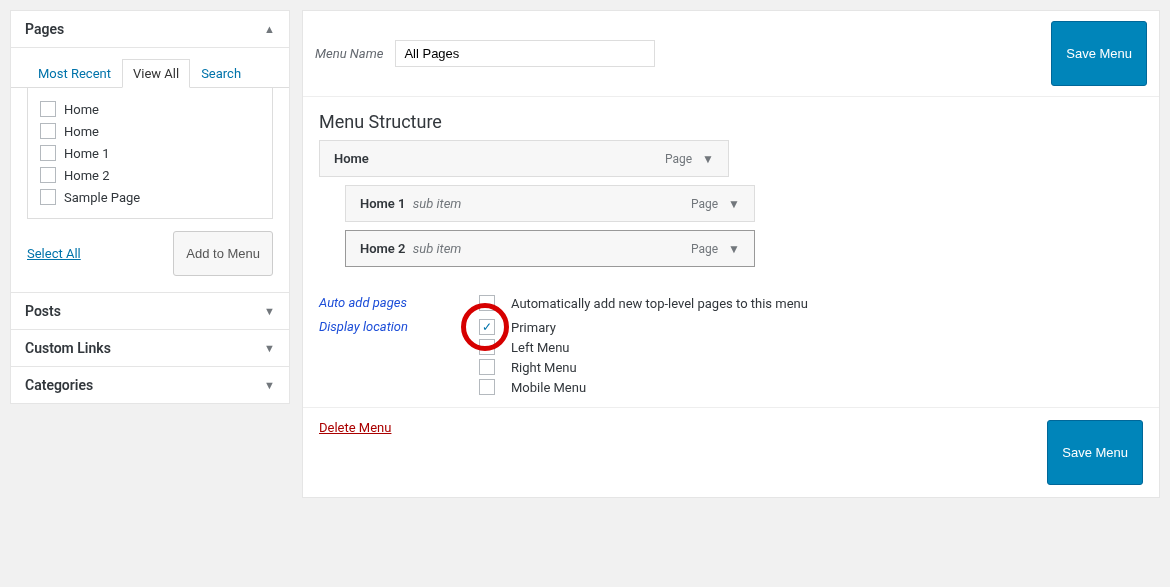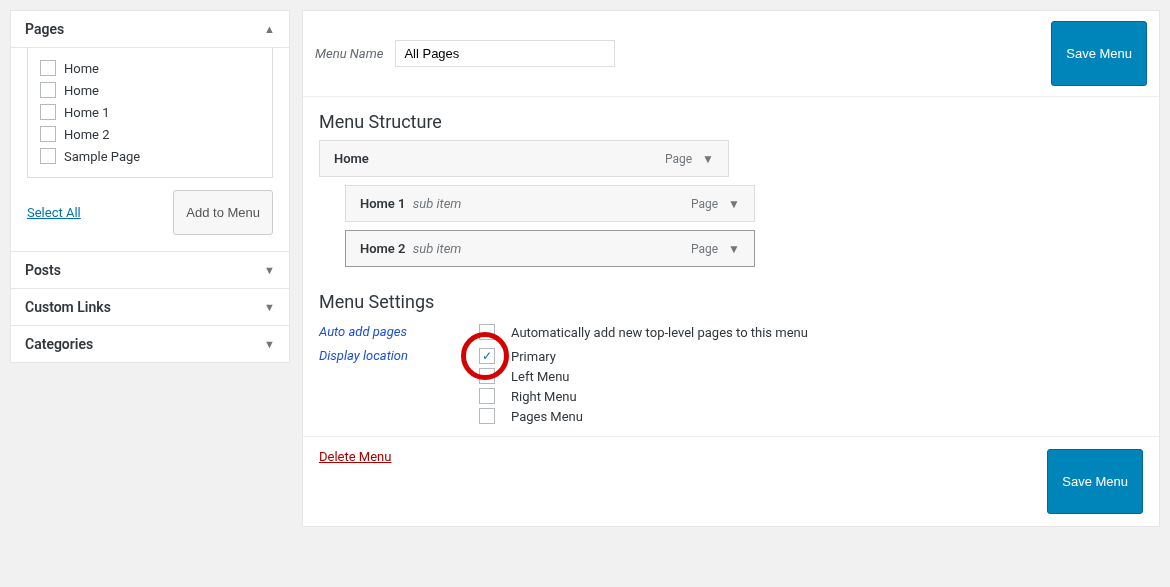--- a/index.html
+++ b/index.html
@@ -92,21 +92,21 @@
     display: flex; align-items: center; justify-content: space-between;
     padding: 10px 12px;
     border-bottom: 1px solid #eee;
   }
   .top-bar-left { display: flex; align-items: center; gap: 12px; }
   .label-ital { font-style: italic; color: #646970; }
   .text-input {
     border: 1px solid #ddd;
     padding: 5px 8px;
     font-size: 13px;
-    width: 220px;
+    width: 260px;
   }
   .btn-primary {
     background: #0085ba;
     border: 1px solid #006799;
     color: #fff;
     padding: 24px 14px;
     border-radius: 3px;
     font-size: 13px;
     cursor: pointer;
   }
@@ -151,20 +151,25 @@
 <div class="layout">
 
   <div class="sidebar">
 
     <div class="acc-section">
       <div class="acc-header">
         <span>Pages</span>
         <span class="acc-arrow">▲</span>
       </div>
       <div class="acc-body">
+        <div class="subtabs">
+          <div class="subtab">Most Recent</div>
+          <div class="subtab active">View All</div>
+          <div class="subtab">Search</div>
+        </div>
         <div class="page-list">
           <div class="page-item">
             <span class="chk"></span>
             <span>Home</span>
           </div>
           <div class="page-item">
             <span class="chk"></span>
             <span>Home</span>
           </div>
           <div class="page-item">
@@ -248,21 +253,20 @@
             <span class="mi-title">Home 2</span>
             <span class="mi-sub">sub item</span>
           </span>
           <span class="mi-right">
             <span>Page</span>
             <span>▼</span>
           </span>
         </div>
       </div>
 
-      <h3 class="sect">Menu Settings</h3>
 
       <div class="settings-row">
         <div class="settings-label">Auto add pages</div>
         <div class="settings-opts">
           <div class="opt">
             <span class="chk"></span>
             <span>Automatically add new top-level pages to this menu</span>
           </div>
         </div>
       </div>
@@ -278,21 +282,21 @@
           <div class="opt">
             <span class="chk"></span>
             <span>Left Menu</span>
           </div>
           <div class="opt">
             <span class="chk"></span>
             <span>Right Menu</span>
           </div>
           <div class="opt">
             <span class="chk"></span>
-            <span>Pages Menu</span>
+            <span>Mobile Menu</span>
           </div>
         </div>
       </div>
     </div>
 
     <div class="bottom-bar">
       <span class="danger-link">Delete Menu</span>
       <button class="btn-primary">Save Menu</button>
     </div>
 

